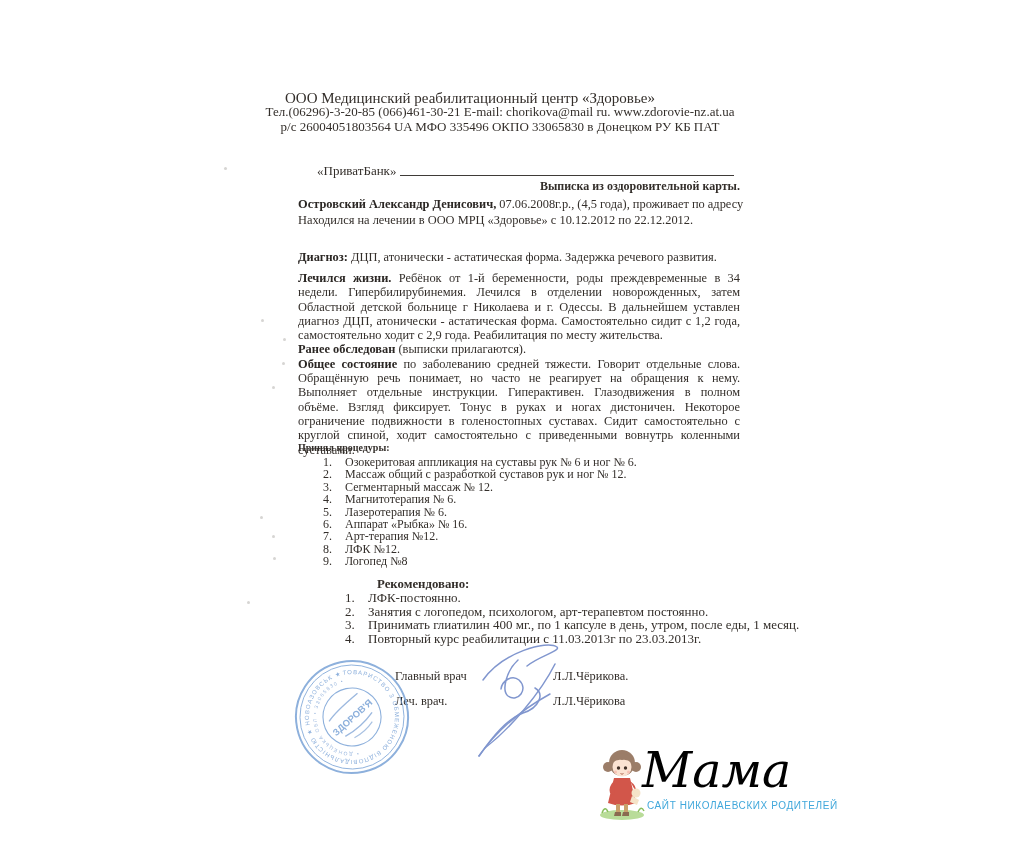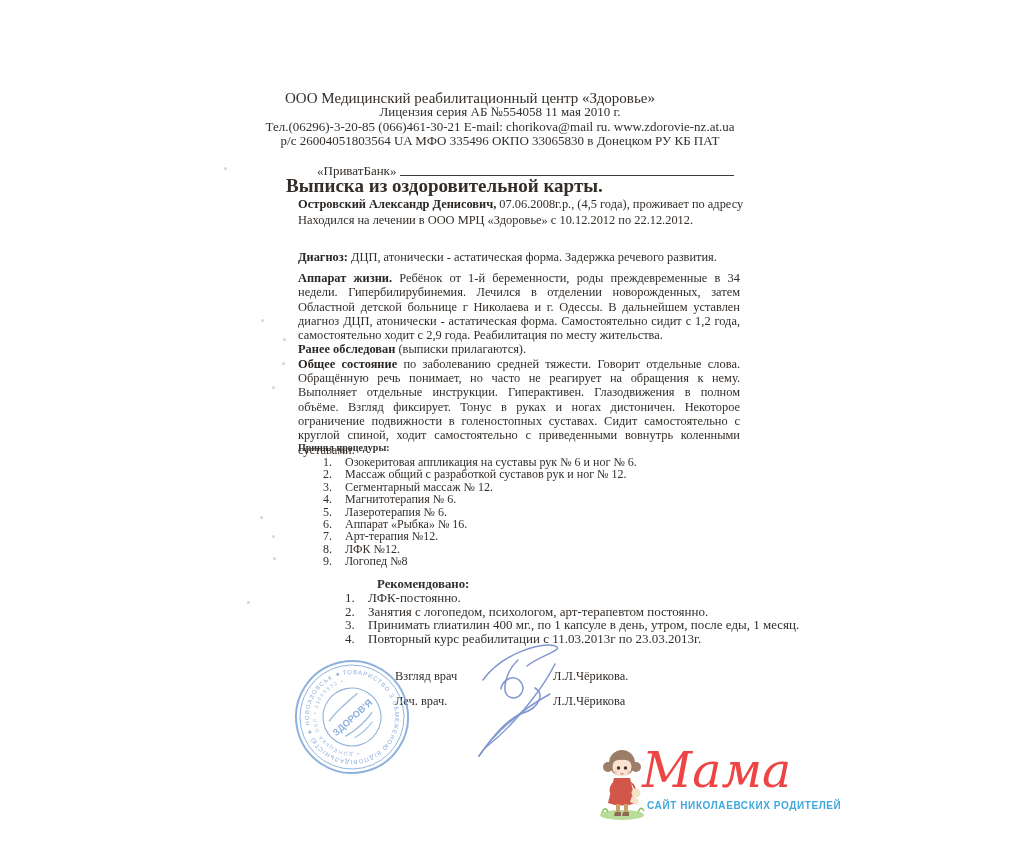--- a/index.html
+++ b/index.html
@@ -12,21 +12,21 @@
   .abs { position:absolute; }
   b, .b { font-weight:bold; color:#2b2724;text-align:center; }
 
   
   .hline { white-space:nowrap; text-align:center; }
   #hdr { left:260px; top:91px; width:480px; }
   .org { font-size:15px; padding-right:60px; }
   .h13 { font-size:13px; }
   #bankrow { left:305px; top:164px; width:417px; display:flex; align-items:flex-end; font-size:13px;margin-left:12px; }
   #bankrow .uline { flex:1; border-bottom:1.6px solid #3f3b38; margin:0 0 2px 4px; }
-  #doctitle { left:286px; top:179px; width:442px; text-align:left; font-weight:bold; font-size:19px; white-space:nowrap; }
+  #doctitle { left:298px; top:179px; width:442px; text-align:right; font-weight:bold; font-size:12px; white-space:nowrap; }
 
   
   .col { left:298px; width:442px; }
   .nw { white-space:nowrap; }
   #patient { top:197px; line-height:15.5px; }
   #patient .l2 { padding-left:5px; }
   #diagnosis { top:250px; }
   #narrative { top:271px; text-align:justify; }
   #narrative p { margin:0; }
   #proc-label { top:441px; font-weight:bold; font-size:10px; }
@@ -42,32 +42,31 @@
 
   
   .sig-role { left:395px; white-space:nowrap; }
   .sig-name { left:553px; white-space:nowrap; }
 
   
   .speck { position:absolute; width:3px; height:3px; border-radius:50%; background:#b5b2ae; opacity:.55; }
 
   
   #wm-title { left:642px; top:746px; font-family:"DejaVu Serif",serif; font-style:italic;
-              font-size:49px; line-height:49px; color:#ef4444; white-space:nowrap; }
-  #wm-sub { left:647px; top:799px; font-family:"Liberation Sans",sans-serif; font-weight:bold;
+              font-size:49px; line-height:49px; color:#000000; white-space:nowrap; }
+  #wm-sub { left:647px; top:799px; font-family:"Liberation Sans",sans-serif; font-weight:normal;
             font-size:10px; letter-spacing:.6px; color:#41a8db; white-space:nowrap; }
 </style>
 </head>
 <body>
 
 <div id="page">
 
   <div id="hdr" class="abs">
     <div class="hline org">ООО Медицинский реабилитационный центр «Здоровье»</div>
-    <div class="hline h13">Лицензия  серия АБ №554058  11 мая 2010 г.</div>
     <div class="hline h13">Тел.(06296)-3-20-85     (066)461-30-21 E-mail: chorikova@mail ru. www.zdorovie-nz.at.ua</div>
     <div class="hline h13">р/с 26004051803564  UA  МФО 335496  ОКПО 33065830  в Донецком  РУ КБ  ПАТ</div>
   </div>
   <div id="bankrow" class="abs">
     <span>«ПриватБанк»</span>
     <span class="uline"></span>
   </div>
   <div id="doctitle" class="abs">Выписка из оздоровительной карты.</div>
 
   <div id="patient" class="abs col">
@@ -76,21 +75,21 @@
     </div>
     <div class="nw">Находился на лечении в ООО МРЦ «Здоровье» с 10.12.2012 по 22.12.2012.</div>
   </div>
 
   <div id="diagnosis" class="abs col nw">
     <b>Диагноз:</b><span> ДЦП, атонически - астатическая форма.  Задержка речевого развития.</span>
   </div>
 
   <div id="narrative" class="abs col">
     <p>
-      <b>Аппарат жизни.</b><span> Ребёнок от 1-й беременности, роды преждевременные в 34 недели. Гипербилирубинемия. Лечился в отделении новорожденных, затем Областной детской больнице г Николаева и г. Одессы. В дальнейшем уставлен диагноз ДЦП, атонически - астатическая форма. Самостоятельно сидит с 1,2 года, самостоятельно ходит с 2,9 года. Реабилитация по месту жительства.</span>
+      <b>Лечился жизни.</b><span> Ребёнок от 1-й беременности, роды преждевременные в 34 недели. Гипербилирубинемия. Лечился в отделении новорожденных, затем Областной детской больнице г Николаева и г. Одессы. В дальнейшем уставлен диагноз ДЦП, атонически - астатическая форма. Самостоятельно сидит с 1,2 года, самостоятельно ходит с 2,9 года. Реабилитация по месту жительства.</span>
     </p>
     <p class="nw">
       <b>Ранее обследован</b><span> (выписки прилагаются).</span>
     </p>
     <p>
       <b>Общее состояние</b><span> по заболеванию средней тяжести. Говорит отдельные слова. Обращённую речь понимает, но часто не реагирует на обращения к нему. Выполняет отдельные инструкции. Гиперактивен. Глазодвижения в полном объёме. Взгляд фиксирует. Тонус в руках и ногах дистоничен. Некоторое ограничение подвижности в голеностопных суставах. Сидит самостоятельно с круглой спиной, ходит самостоятельно с приведенными вовнутрь коленными суставами.</span>
     </p>
   </div>
 
   <div id="proc-label" class="abs col nw">Принял процедуры:</div>
@@ -107,21 +106,21 @@
   </ol>
 
   <div id="rec-label" class="abs">Рекомендовано:</div>
   <ol id="rec-list" class="abs num">
     <li>ЛФК-постоянно.</li>
     <li>Занятия с логопедом, психологом, арт-терапевтом постоянно.</li>
     <li>Принимать глиатилин 400 мг., по 1 капсуле в день, утром, после еды, 1 месяц.</li>
     <li>Повторный курс реабилитации с 11.03.2013г по 23.03.2013г.</li>
   </ol>
 
-  <div class="abs sig-role" style="top:669px">Взгляд врач</div>
+  <div class="abs sig-role" style="top:669px">Главный врач</div>
   <div class="abs sig-name" style="top:669px">Л.Л.Чёрикова.</div>
   <div class="abs sig-role" style="top:694px">Леч. врач.</div>
   <div class="abs sig-name" style="top:694px">Л.Л.Чёрикова</div>
 
   <svg class="abs" style="left:292px; top:657px; opacity:.85; transform:rotate(-12deg);" width="120" height="120" viewBox="0 0 120 120">
     <g fill="none" stroke="#7aa3d6">
       <circle cx="60" cy="60" r="56" stroke-width="2"></circle>
       <circle cx="60" cy="60" r="52" stroke-width="0.9"></circle>
       <circle cx="60" cy="60" r="29" stroke-width="1.1"></circle>
     </g>

